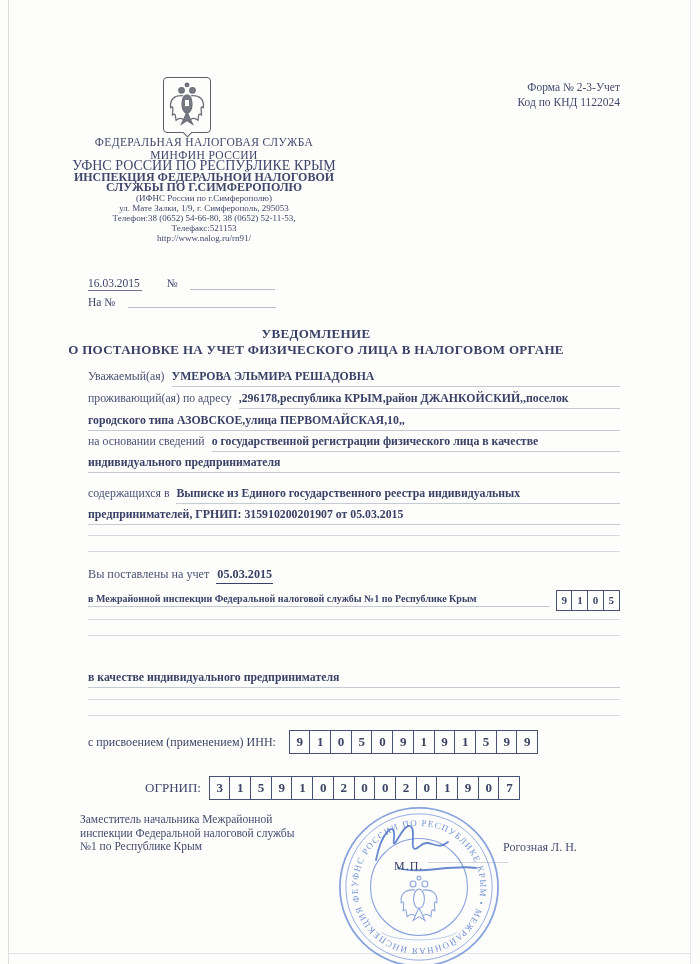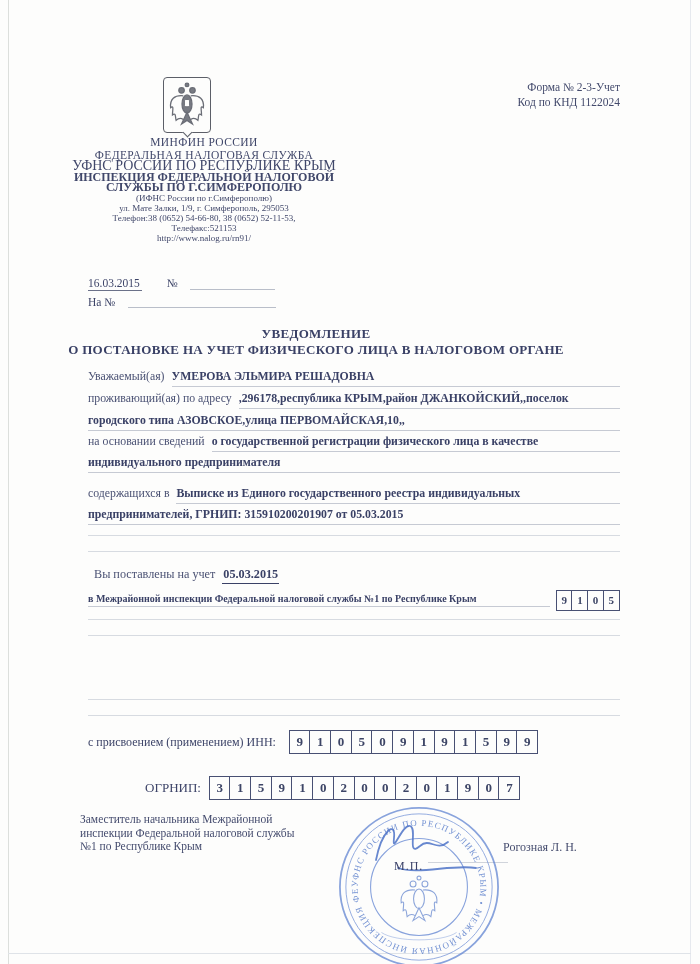--- a/index.html
+++ b/index.html
@@ -89,22 +89,22 @@
         <path d="M26,17 C36,16 41,21 40,30 C36,27 38,33 38,38 C34,35 35,40 34,44 C31,41 29,41 26,43"></path>
         <ellipse cx="22" cy="26" rx="5.5" ry="10" fill="#6a6d76"></ellipse>
         <path d="M22,35 L16,48 L22,44 L28,48 Z" fill="#6a6d76"></path>
         <rect x="19.2" y="21" width="5.6" height="8" rx="1.5" fill="#fdfdfc" stroke-width="1"></rect>
       </g>
     </svg>
     <span class="notch"></span>
   </div>
 
   <div class="letterhead">
+    <div class="lh-big">ФЕДЕРАЛЬНАЯ НАЛОГОВАЯ СЛУЖБА</div>
     <div class="lh-big">МИНФИН РОССИИ</div>
-    <div class="lh-big">ФЕДЕРАЛЬНАЯ НАЛОГОВАЯ СЛУЖБА</div>
     <div class="lh-mid">УФНС РОССИИ ПО РЕСПУБЛИКЕ КРЫМ</div>
     <div class="lh-bold">ИНСПЕКЦИЯ ФЕДЕРАЛЬНОЙ НАЛОГОВОЙ</div>
     <div class="lh-bold">СЛУЖБЫ ПО Г.СИМФЕРОПОЛЮ</div>
     <div class="lh-small">(ИФНС России по г.Симферополю)</div>
     <div class="lh-small">ул. Мате Залки, 1/9, г. Симферополь, 295053</div>
     <div class="lh-small">Телефон:38 (0652) 54-66-80, 38 (0652) 52-11-53,</div>
     <div class="lh-small">Телефакс:521153</div>
     <div class="lh-small">http://www.nalog.ru/rn91/</div>
   </div>
 
@@ -144,36 +144,39 @@
   <div class="row" style="top:486px;">
     <span class="lbl">содержащихся в</span>
     <span class="fill"><span class="val">Выписке из Единого государственного реестра индивидуальных</span></span>
   </div>
   <div class="row" style="top:507px;">
     <span class="fill"><span class="val">предпринимателей, ГРНИП: 315910200201907 от 05.03.2015</span></span>
   </div>
   <div class="rule-line" style="top:535px;"></div>
   <div class="rule-line" style="top:551px;"></div>
 
-  <div class="row" style="top:567px; font-size:12.2px;margin-left:6px;">
+  <div class="row" style="top:567px; font-size:12.2px;">
     <span class="lbl">Вы поставлены на учет</span>
     <span class="date-ul">05.03.2015</span>
   </div>
   <div class="row row-small" style="top:593px;">
     <span class="fill"><span class="val">в Межрайонной инспекции Федеральной налоговой службы №1 по Республике Крым</span></span>
   </div>
   <div class="boxes boxes-sm code-boxes">
       <span class="cell">9</span>
       <span class="cell">1</span>
       <span class="cell">0</span>
       <span class="cell">5</span>
     </div>
   <div class="rule-line" style="top:619px;"></div>
   <div class="rule-line" style="top:635px;"></div>
 
+  <div class="row" style="top:670px;">
+    <span class="fill"><span class="val">в качестве индивидуального предпринимателя</span></span>
+  </div>
   <div class="rule-line" style="top:699px;"></div>
   <div class="rule-line" style="top:715px;"></div>
 
   <div class="inn-row">
     <span>с присвоением (применением) ИНН:</span>
     <span class="boxes">
         <span class="cell">9</span>
         <span class="cell">1</span>
         <span class="cell">0</span>
         <span class="cell">5</span>

